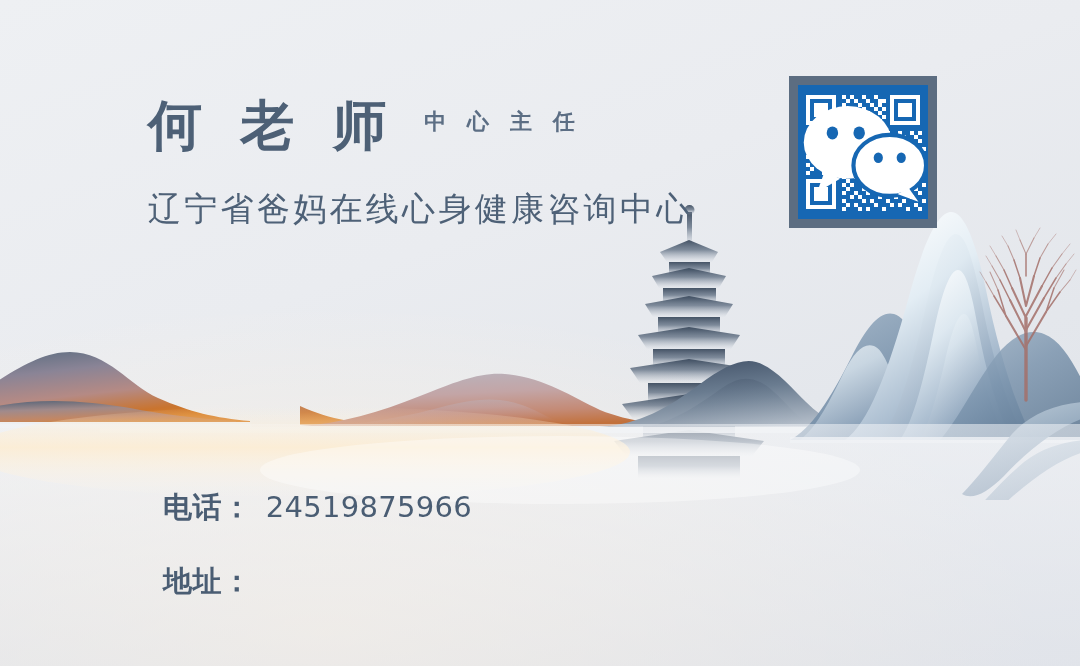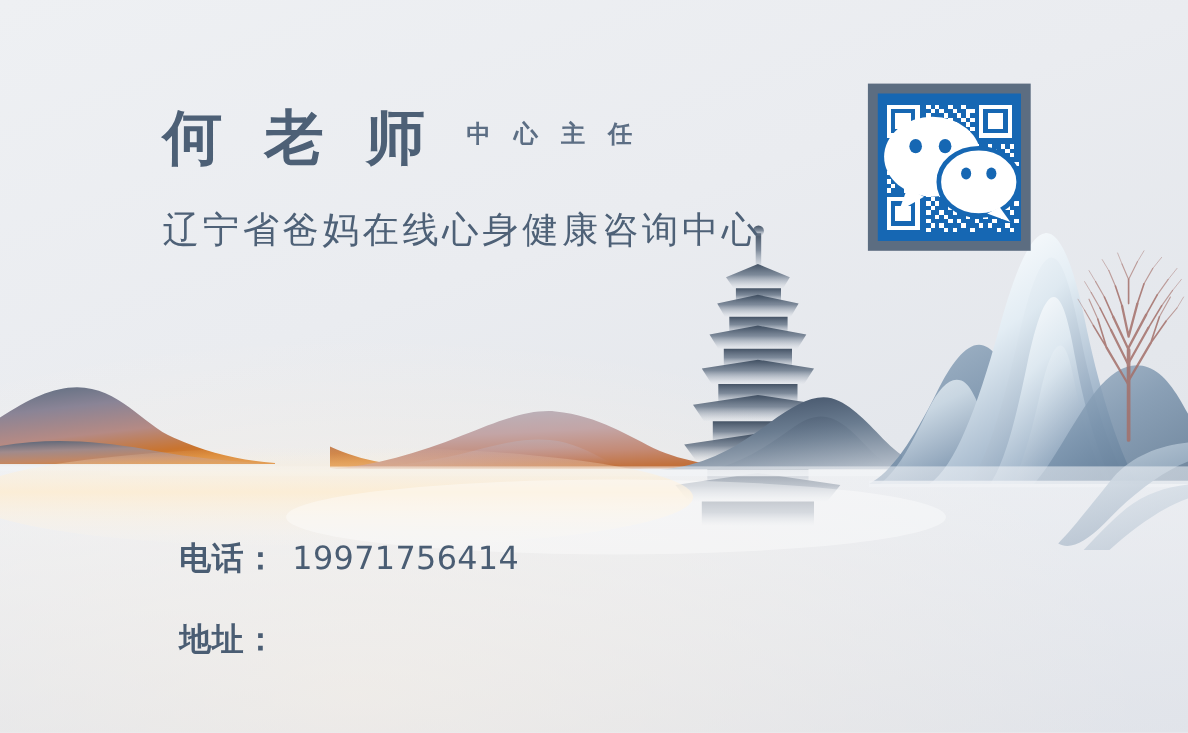--- a/index.html
+++ b/index.html
@@ -228,21 +228,21 @@
     <div class="name-row">
       <span class="name">何 老 师</span>
       <span class="role">中 心 主 任</span>
     </div>
     <div class="org">辽宁省爸妈在线心身健康咨询中心</div>
   </div>
 
   <div class="contact">
     <div class="c-line">
       <span class="c-label">电话：</span>
-      <span class="c-val">19971756414</span>
+      <span class="c-val">24519875966</span>
     </div>
     <div class="c-line">
       <span class="c-label">地址：</span>
     </div>
   </div>
 
   <div class="qr-wrap">
     <div class="qr-inner">
       <svg viewBox="0 0 65 67" shape-rendering="crispEdges" xmlns="http://www.w3.org/2000/svg">
         <rect width="65" height="67" fill="#1667b3"></rect>

